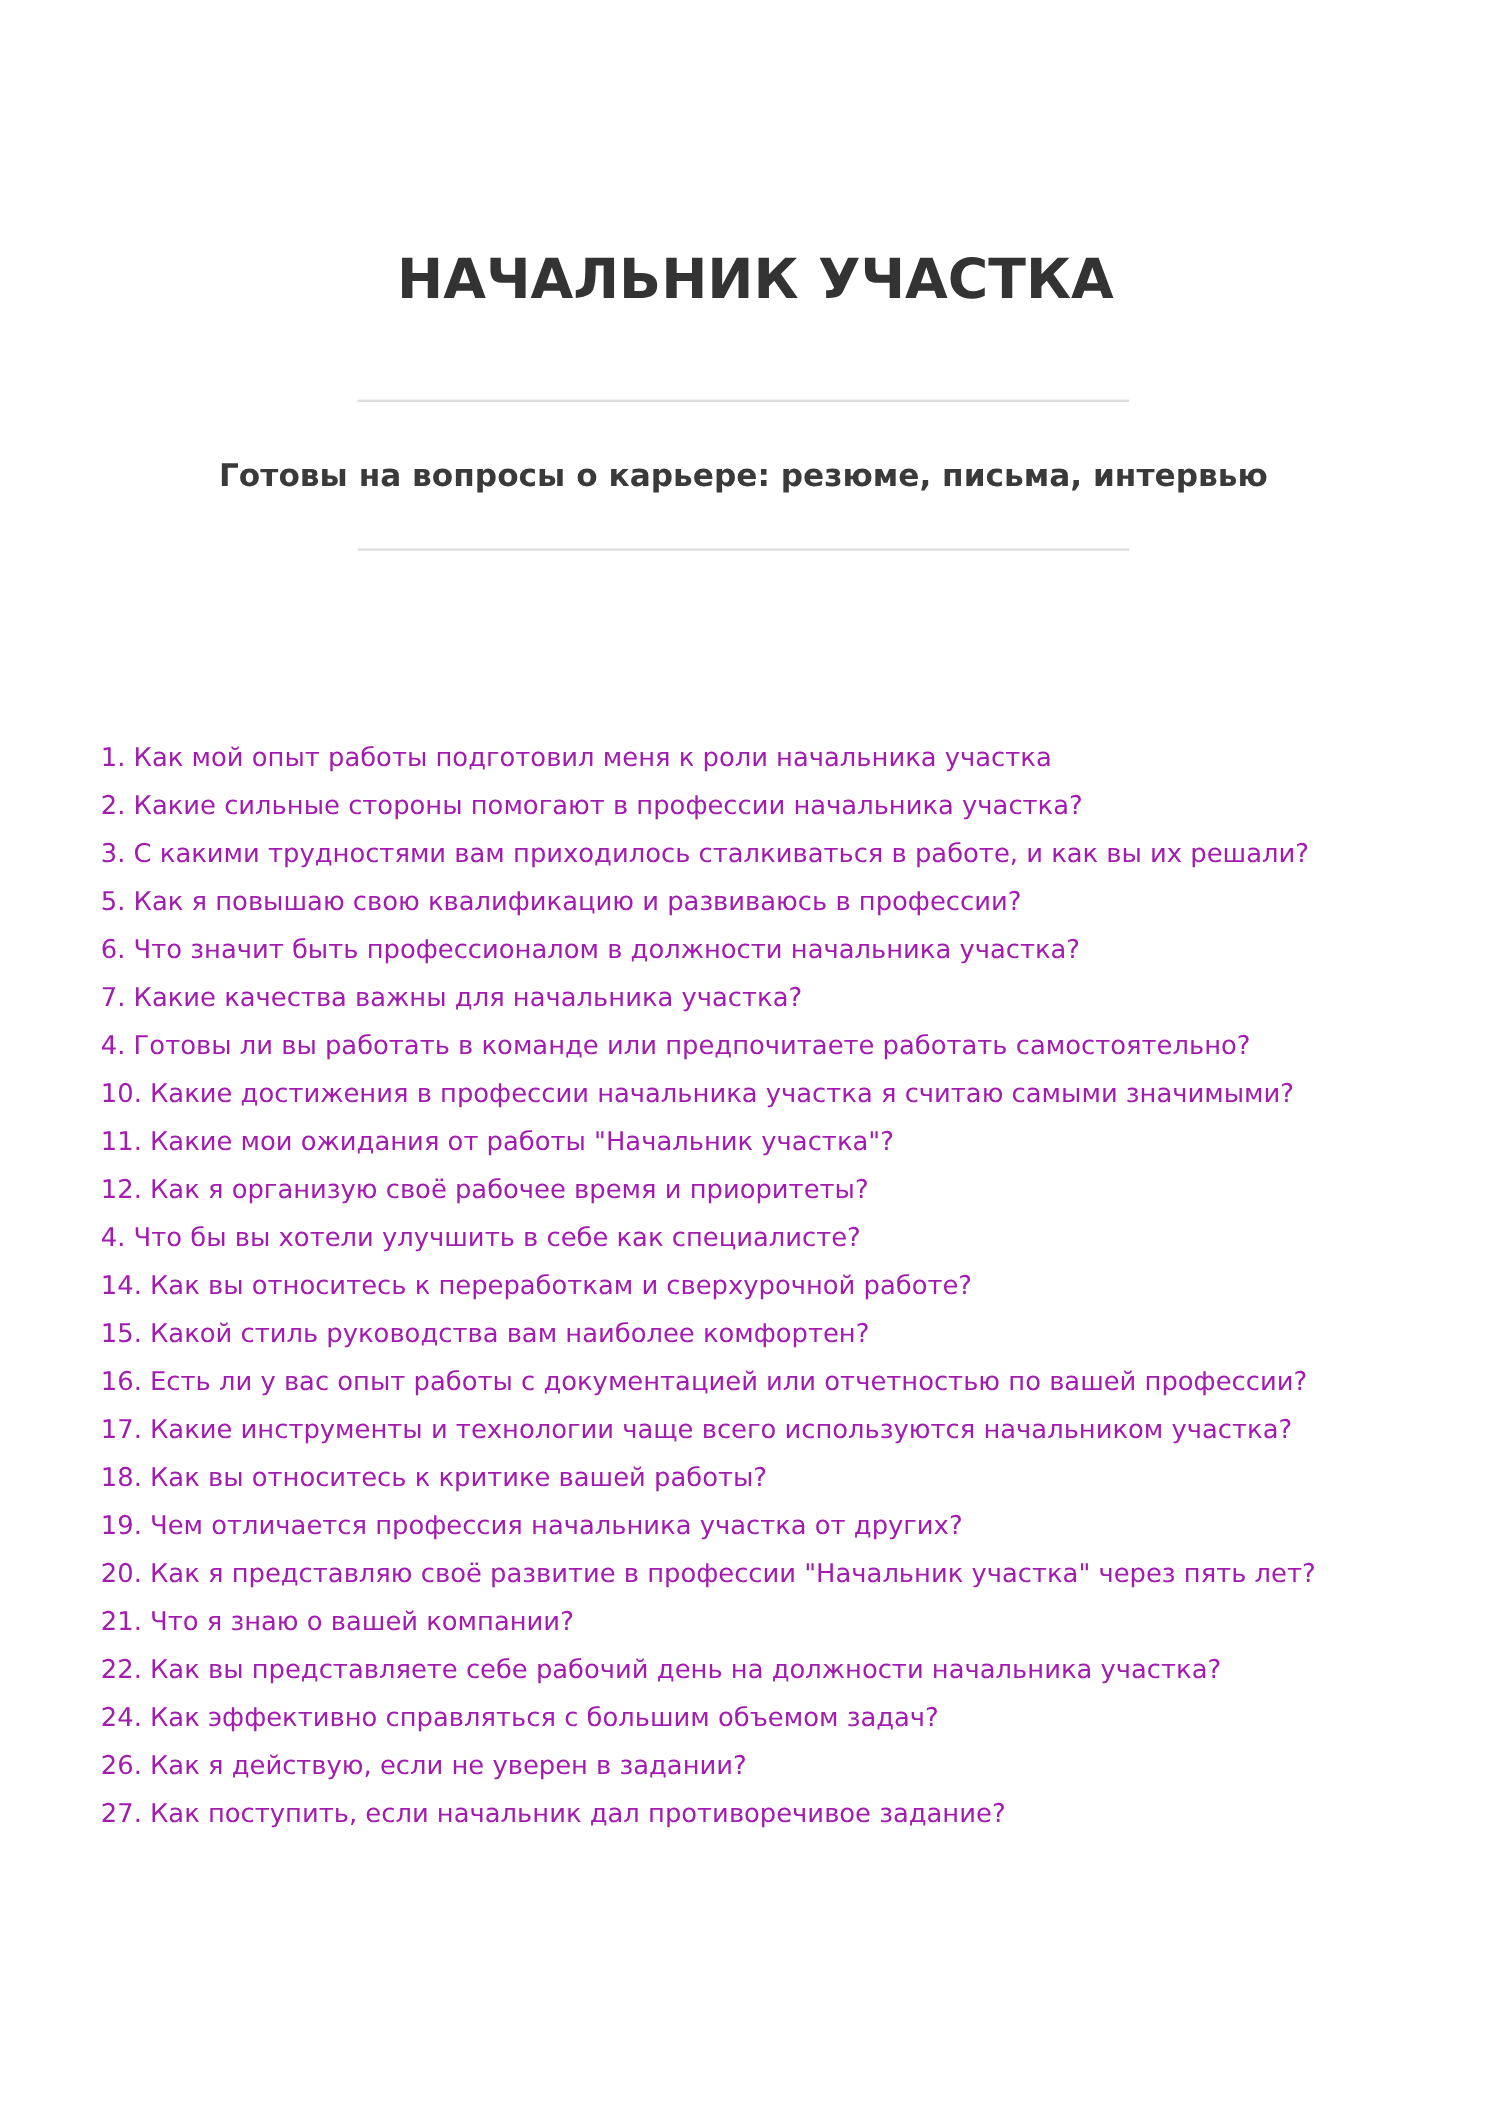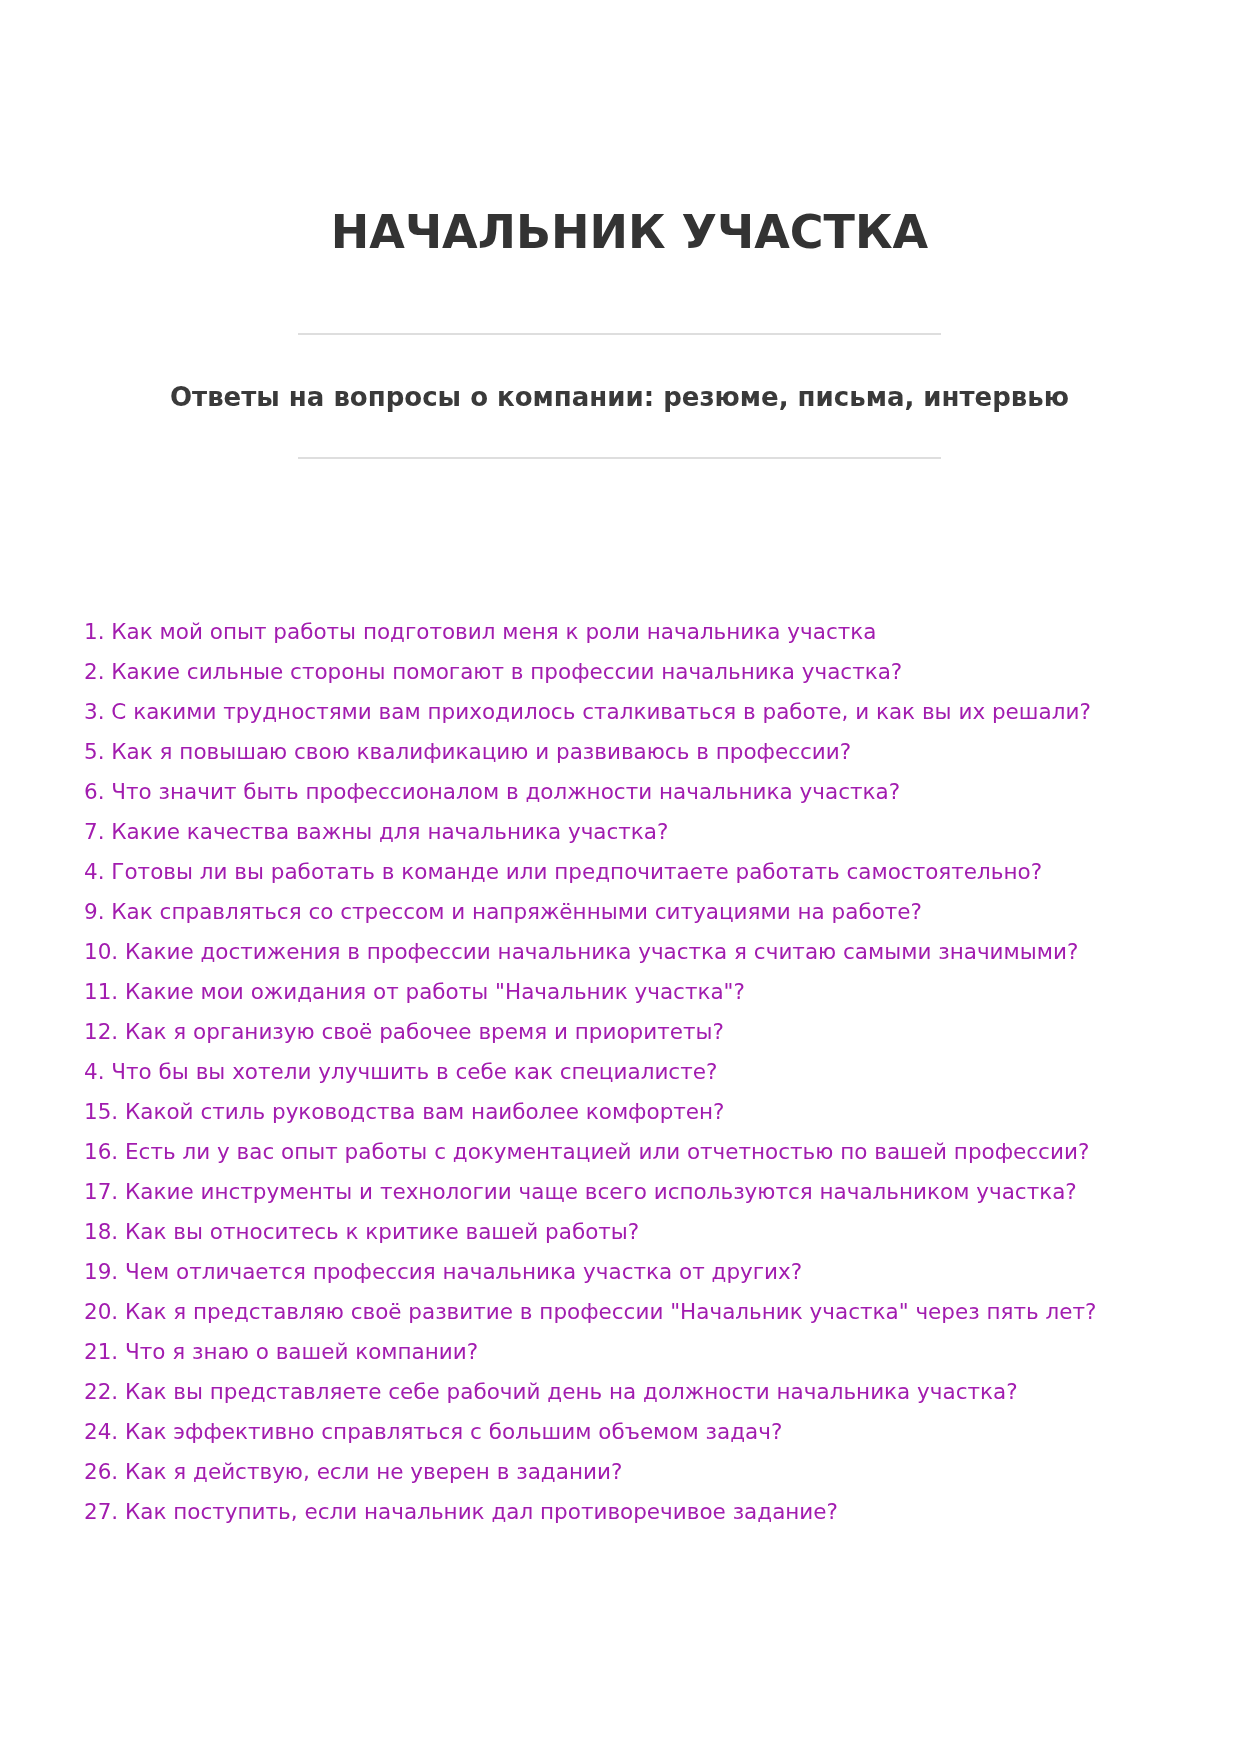--- a/index.html
+++ b/index.html
@@ -65,37 +65,37 @@
       white-space: nowrap;
     }
   </style>
 </head>
 <body>
 
 <h1 class="title">НАЧАЛЬНИК УЧАСТКА</h1>
 
 <div class="divider top"></div>
 
-<h2 class="subtitle">Ответы на вопросы о компании: резюме, письма, интервью</h2>
+<h2 class="subtitle">Готовы на вопросы о карьере: резюме, письма, интервью</h2>
 
 <div class="divider bottom"></div>
 
 <ul class="questions">
   <li>1. Как мой опыт работы подготовил меня к роли начальника участка</li>
   <li>2. Какие сильные стороны помогают в профессии начальника участка?</li>
   <li>3. С какими трудностями вам приходилось сталкиваться в работе, и как вы их решали?</li>
   <li>5. Как я повышаю свою квалификацию и развиваюсь в профессии?</li>
   <li>6. Что значит быть профессионалом в должности начальника участка?</li>
   <li>7. Какие качества важны для начальника участка?</li>
   <li>4. Готовы ли вы работать в команде или предпочитаете работать самостоятельно?</li>
-  <li>9. Как справляться со стрессом и напряжёнными ситуациями на работе?</li>
   <li>10. Какие достижения в профессии начальника участка я считаю самыми значимыми?</li>
   <li>11. Какие мои ожидания от работы "Начальник участка"?</li>
   <li>12. Как я организую своё рабочее время и приоритеты?</li>
   <li>4. Что бы вы хотели улучшить в себе как специалисте?</li>
+  <li>14. Как вы относитесь к переработкам и сверхурочной работе?</li>
   <li>15. Какой стиль руководства вам наиболее комфортен?</li>
   <li>16. Есть ли у вас опыт работы с документацией или отчетностью по вашей профессии?</li>
   <li>17. Какие инструменты и технологии чаще всего используются начальником участка?</li>
   <li>18. Как вы относитесь к критике вашей работы?</li>
   <li>19. Чем отличается профессия начальника участка от других?</li>
   <li>20. Как я представляю своё развитие в профессии "Начальник участка" через пять лет?</li>
   <li>21. Что я знаю о вашей компании?</li>
   <li>22. Как вы представляете себе рабочий день на должности начальника участка?</li>
   <li>24. Как эффективно справляться с большим объемом задач?</li>
   <li>26. Как я действую, если не уверен в задании?</li>

